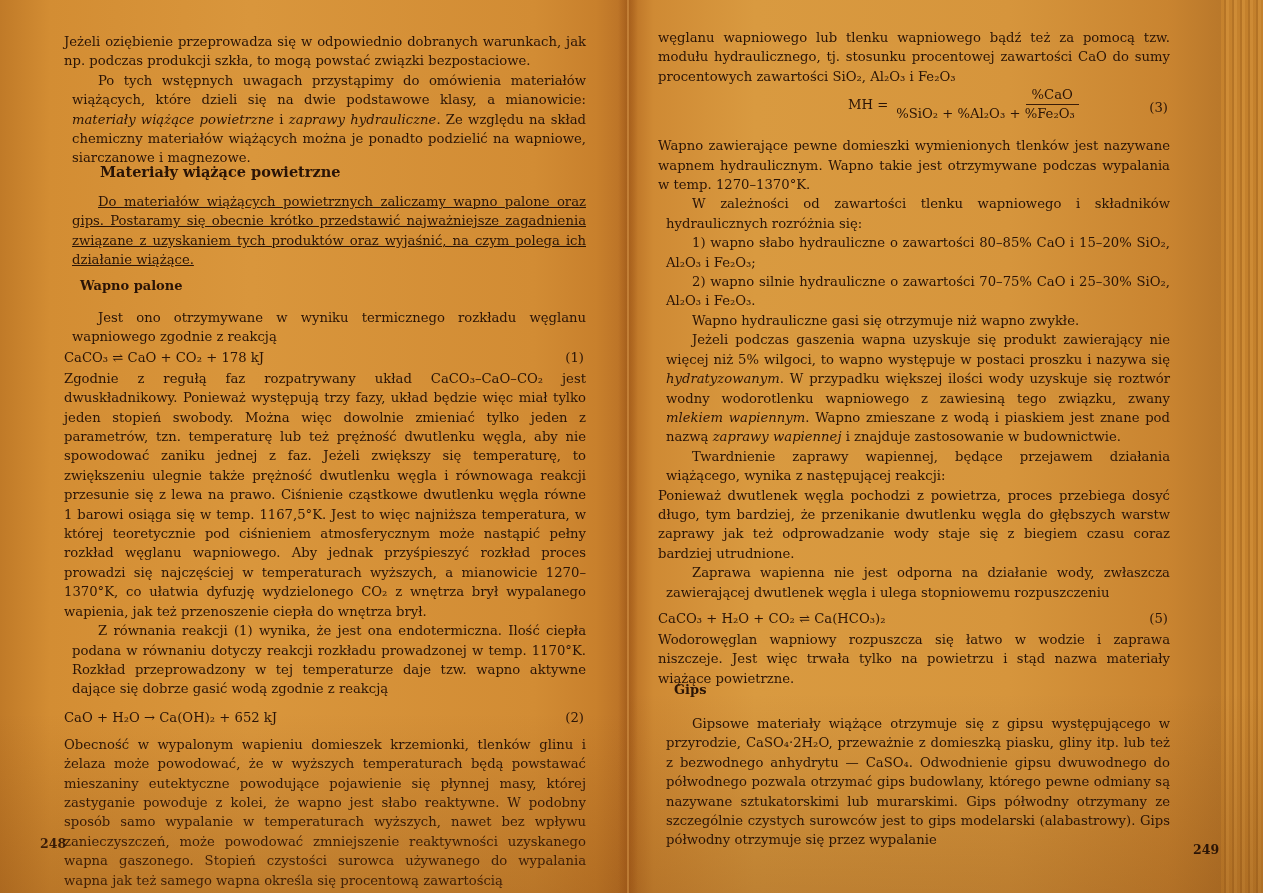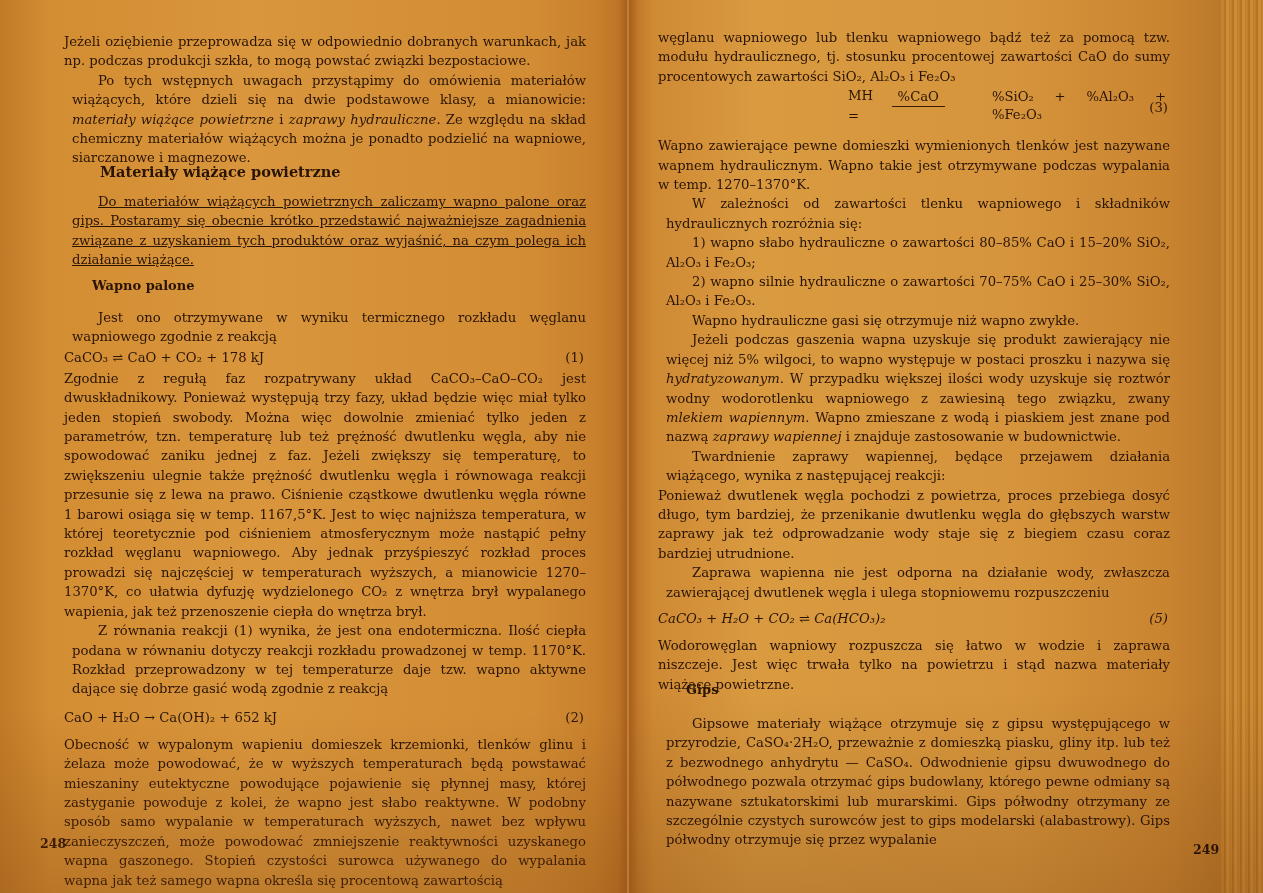--- a/index.html
+++ b/index.html
@@ -44,36 +44,36 @@
     text-align:justify;
   }
   .left-text { left:64px; width:522px; }
   .right-text { left:658px; width:512px; }
   p { margin:0; }
   .indent { text-indent:26px;margin-left:8px; }
   .heading-1 {
     font-weight:bold; font-size:14.5px; margin-left:36px;
   }
   .heading-2 {
-    font-weight:bold; font-size:13px; margin-left:28px;
+    font-weight:bold; font-size:13px; margin-left:16px;
   }
   .formula {
     position:relative; text-align:left; height:22px; line-height:22px;
   }
   .formula .eqno {
     position:absolute; right:2px; top:0;
   }
   .frac-wrap {
     position:relative; height:44px;
   }
   .frac {
     position:absolute; left:190px; top:0; display:flex; align-items:center;
   }
   .frac .lhs { margin-right:4px; }
-  .frac .fr { display:inline-flex; flex-direction:row; align-items:flex-start;gap:43px; }
+  .frac .fr { display:inline-flex; flex-direction:column; align-items:flex-end; }
   .frac .num { border-bottom:1px solid #3a1c08; padding:0 6px; line-height:18px; }
   .frac .den { line-height:18px; padding:0 4px; }
   .frac-wrap .eqno { position:absolute; right:2px; top:12px; }
   em { font-style:italic; }
   .page-num {
     position:absolute; font-weight:bold; font-size:12.5px;
   }
 </style>
 </head>
 <body>
@@ -132,21 +132,21 @@
   </div>
   <p style="margin-top:6px;">Wapno zawierające pewne domieszki wymienionych tlenków jest nazywane wapnem hydraulicznym. Wapno takie jest otrzymywane podczas wypalania w temp. 1270–1370°K.</p>
   <p class="indent">W zależności od zawartości tlenku wapniowego i składników hydraulicznych rozróżnia się:</p>
   <p class="indent">1) wapno słabo hydrauliczne o zawartości 80–85% CaO i 15–20% SiO₂, Al₂O₃ i Fe₂O₃;</p>
   <p class="indent">2) wapno silnie hydrauliczne o zawartości 70–75% CaO i 25–30% SiO₂, Al₂O₃ i Fe₂O₃.</p>
   <p class="indent">Wapno hydrauliczne gasi się otrzymuje niż wapno zwykłe.</p>
   <p class="indent"><span>Jeżeli podczas gaszenia wapna uzyskuje się produkt zawierający nie więcej niż 5% wilgoci, to wapno występuje w postaci proszku i nazywa się </span><em>hydratyzowanym</em><span>. W przypadku większej ilości wody uzyskuje się roztwór wodny wodorotlenku wapniowego z zawiesiną tego związku, zwany </span><em>mlekiem wapiennym</em><span>. Wapno zmieszane z wodą i piaskiem jest znane pod nazwą </span><em>zaprawy wapiennej</em><span> i znajduje zastosowanie w budownictwie.</span></p>
   <p class="indent">Twardnienie zaprawy wapiennej, będące przejawem działania wiążącego, wynika z następującej reakcji:</p>
   <p>Ponieważ dwutlenek węgla pochodzi z powietrza, proces przebiega dosyć długo, tym bardziej, że przenikanie dwutlenku węgla do głębszych warstw zaprawy jak też odprowadzanie wody staje się z biegiem czasu coraz bardziej utrudnione.</p>
   <p class="indent">Zaprawa wapienna nie jest odporna na działanie wody, zwłaszcza zawierającej dwutlenek węgla i ulega stopniowemu rozpuszczeniu</p>
-  <div class="formula" style="margin-top:6px;margin-bottom:6px;font-style:italic;">
+  <div class="formula" style="margin-top:6px;">
     <span>CaCO₃ + H₂O + CO₂ ⇌ Ca(HCO₃)₂</span>
     <span class="eqno">(5)</span>
   </div>
   <p>Wodorowęglan wapniowy rozpuszcza się łatwo w wodzie i zaprawa niszczeje. Jest więc trwała tylko na powietrzu i stąd nazwa materiały wiążące powietrzne.</p>
 </div>
 
 <div class="text-block right-text" style="top:680px;">
   <p class="heading-2">Gips</p>
 </div>
 

